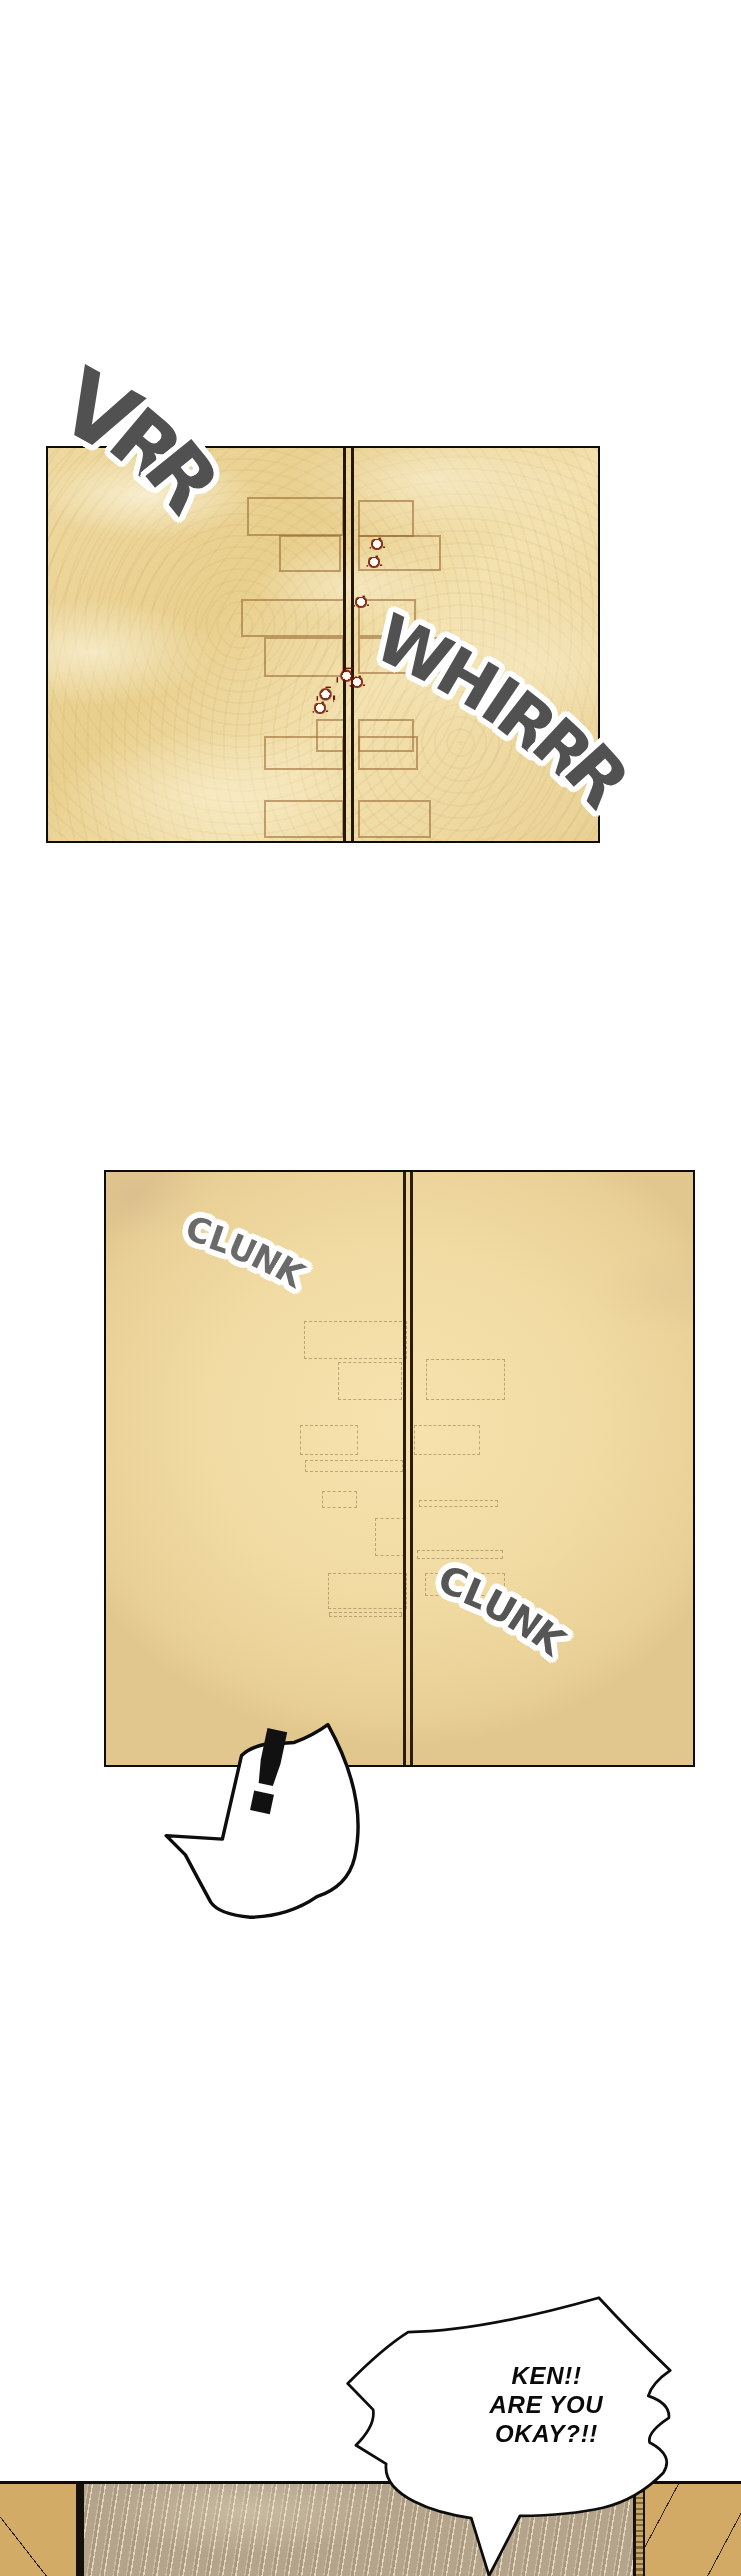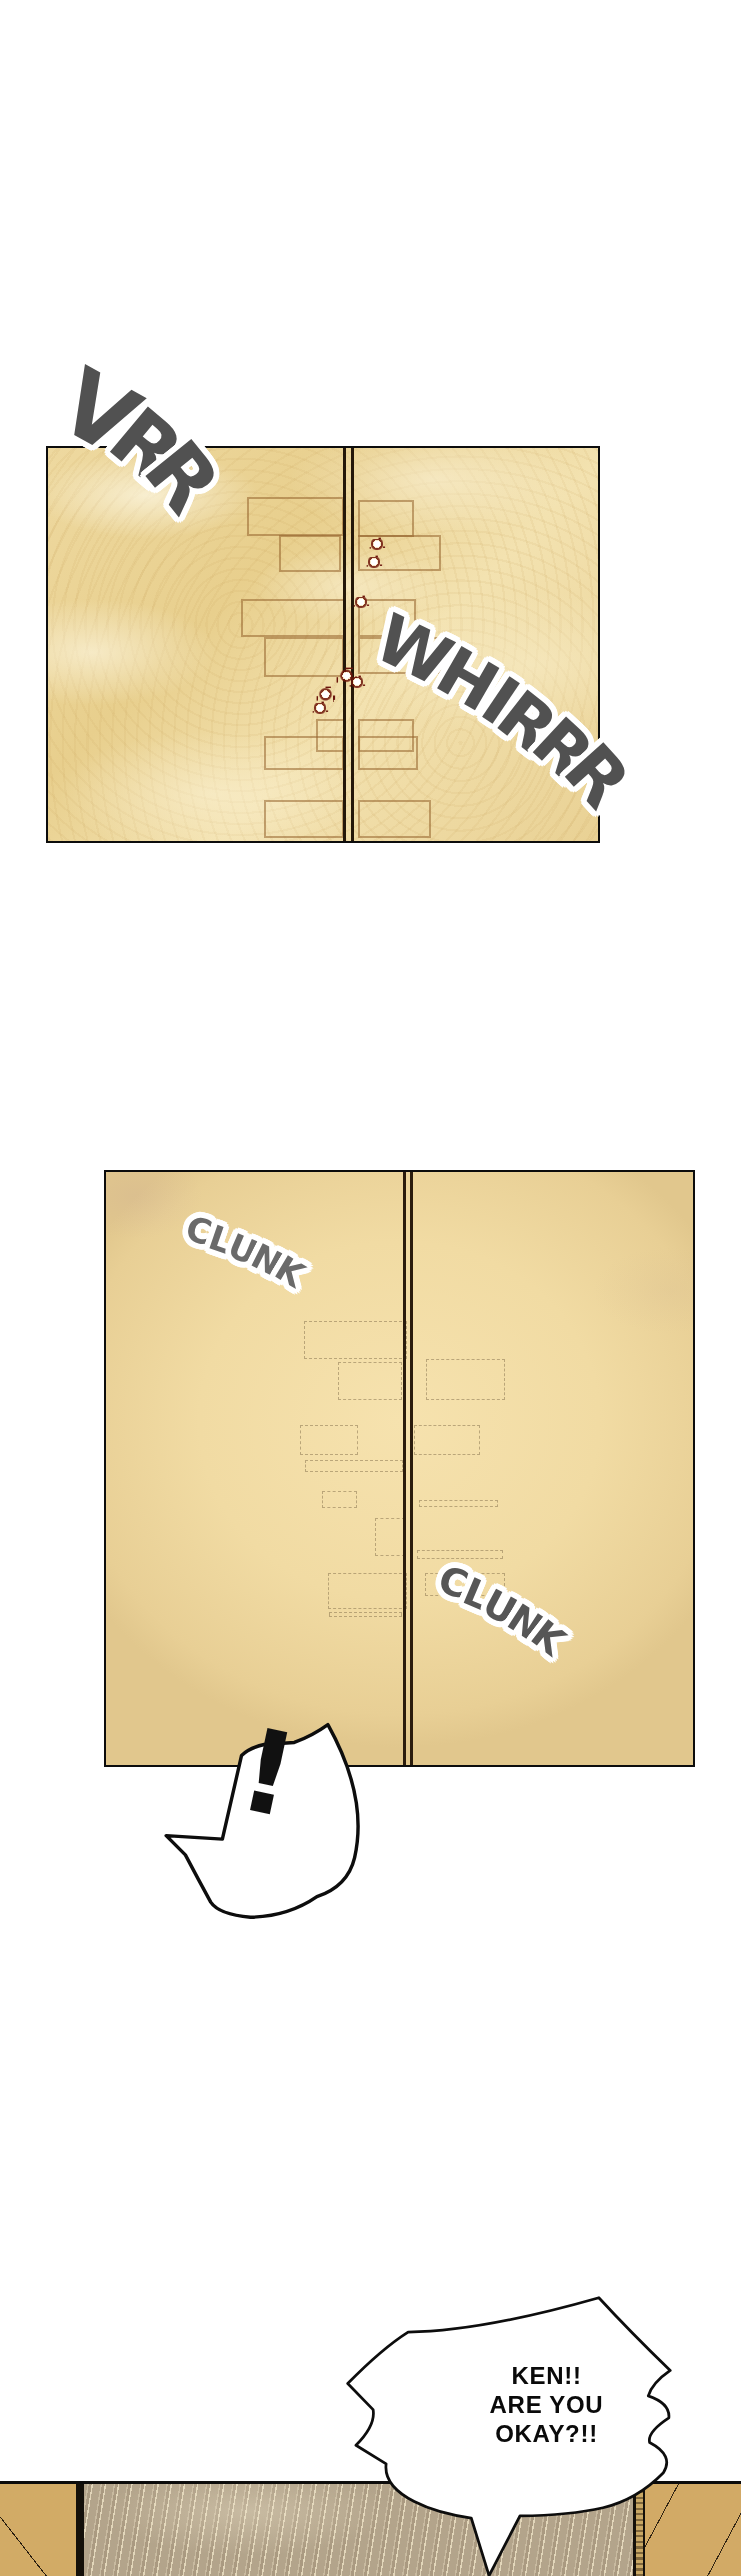--- a/index.html
+++ b/index.html
@@ -81,21 +81,21 @@
   .sfx-clunk2 .l:nth-child(3){transform:rotate(10deg) translateY(9.6px);}
   .sfx-clunk2 .l:nth-child(4){transform:rotate(15deg) translateY(16.5px);}
   .sfx-clunk2 .l:nth-child(5){transform:rotate(20deg) translateY(25px);}
 
   
   .bubble-svg{position:absolute;z-index:20;}
   .burst-path{fill:#ffffff;stroke:#0d0d0d;stroke-width:5;stroke-linejoin:round;}
   #exclaim-mark{position:absolute;left:242px;top:1716px;z-index:25;font-family:"DejaVu Sans",sans-serif;
     font-weight:900;font-size:115px;line-height:1;color:#111;transform:rotate(12deg);}
   #speech-text{position:absolute;left:440px;top:2361px;width:213px;z-index:26;text-align:center;
-    font-family:"Liberation Sans",sans-serif;font-weight:700;
+    font-family:"Liberation Sans",sans-serif;font-weight:700;font-style:italic;
     font-size:24px;line-height:29px;color:#0a0a0a;letter-spacing:0.7px;}
 </style>
 </head>
 <body>
 
 <div class="page">
 
   <div class="panel" id="panel1">
     <div class="mold" style="left:199px;top:49px;width:93px;height:35px;"></div>
     <div class="mold" style="left:310px;top:52px;width:52px;height:33px;"></div>

